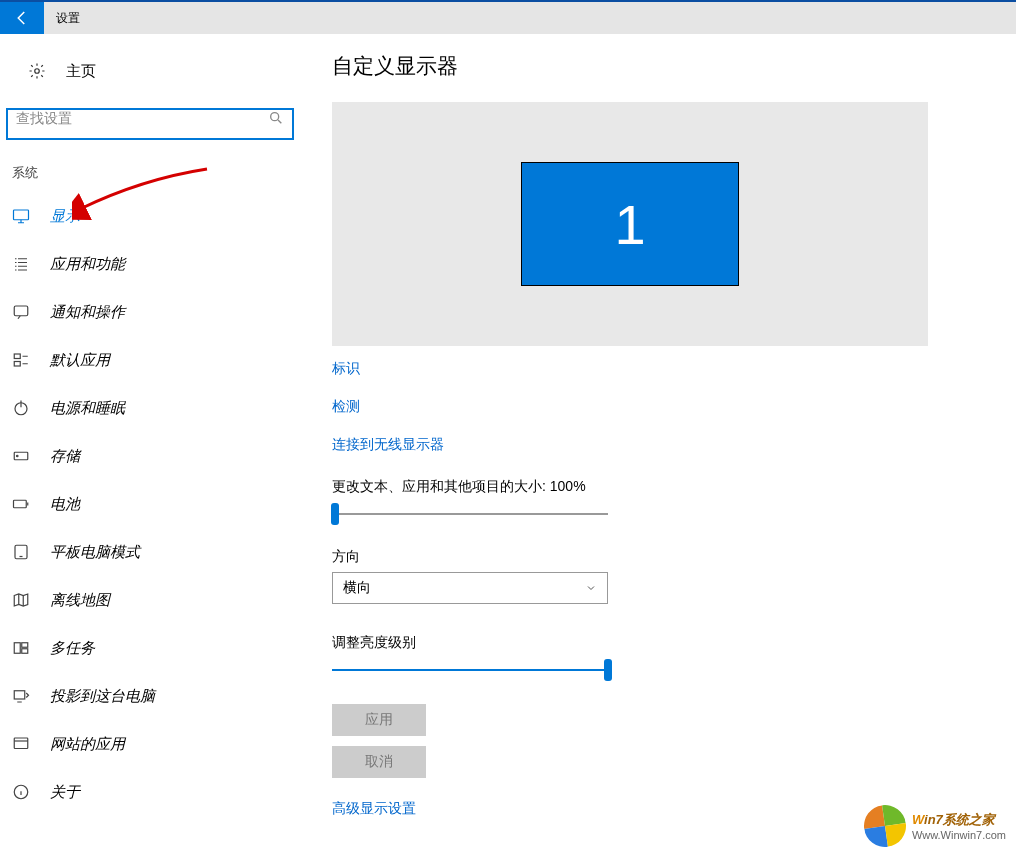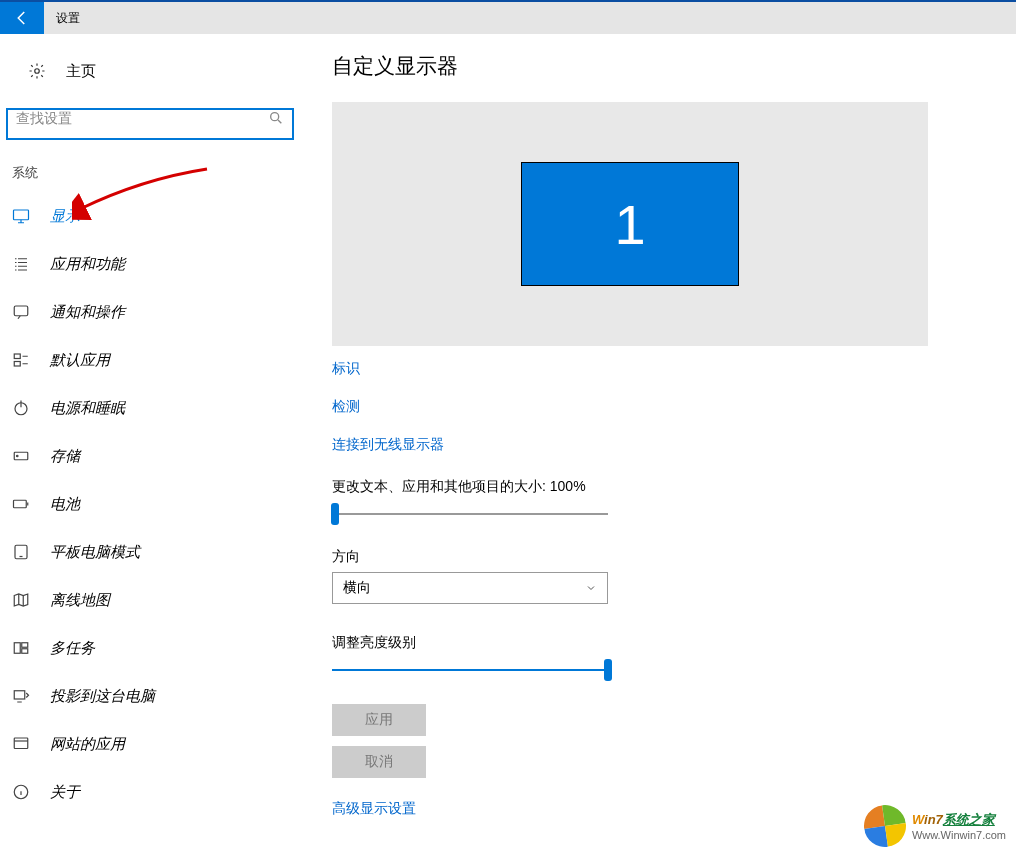--- a/index.html
+++ b/index.html
@@ -216,21 +216,21 @@
     width: 42px; height: 42px;
     border-radius: 50%;
     display: flex; flex-wrap: wrap;
     transform: rotate(-8deg);
     overflow: hidden;
   }
   .wm-logo div { width: 50%; height: 50%; }
   .wm-text .l1 { font-weight: bold; font-style: italic; }
   .wm-text .l1 .w { color: #e08a00; }
   .wm-text .l1 .n7 { color: #a16207; }
-  .wm-text .l1 .rest { color: #15803d; text-decoration: underline; }
+  .wm-text .l1 .rest { color: #a16207; }
   .wm-text .l2 { font-size: 11px; color: #666; }
 
   svg { display: block; }
 </style>
 </head>
 <body>
 
 <div class="title-bar">
   <div class="back-btn">
     <svg width="18" height="18" viewBox="0 0 24 24" fill="none" stroke="white" stroke-width="2">

